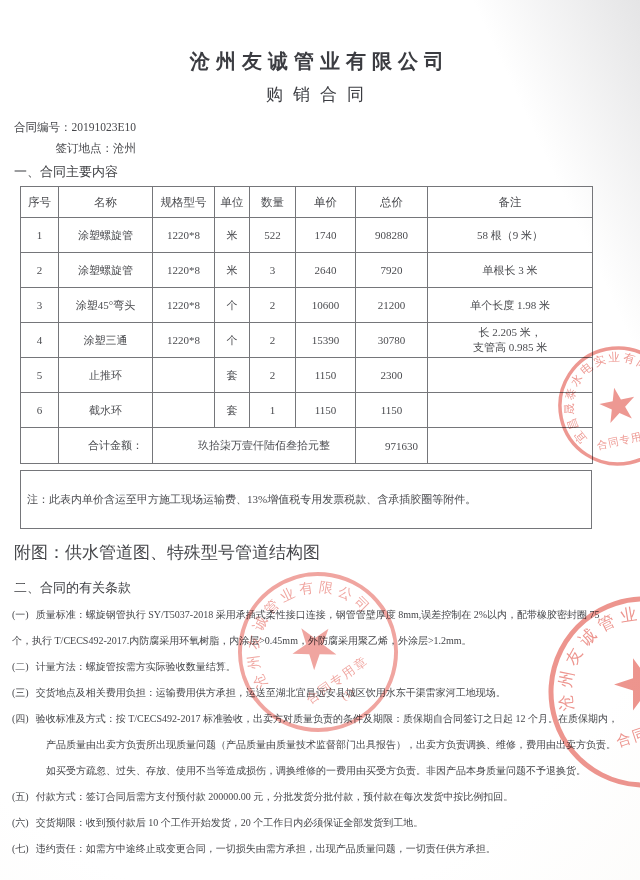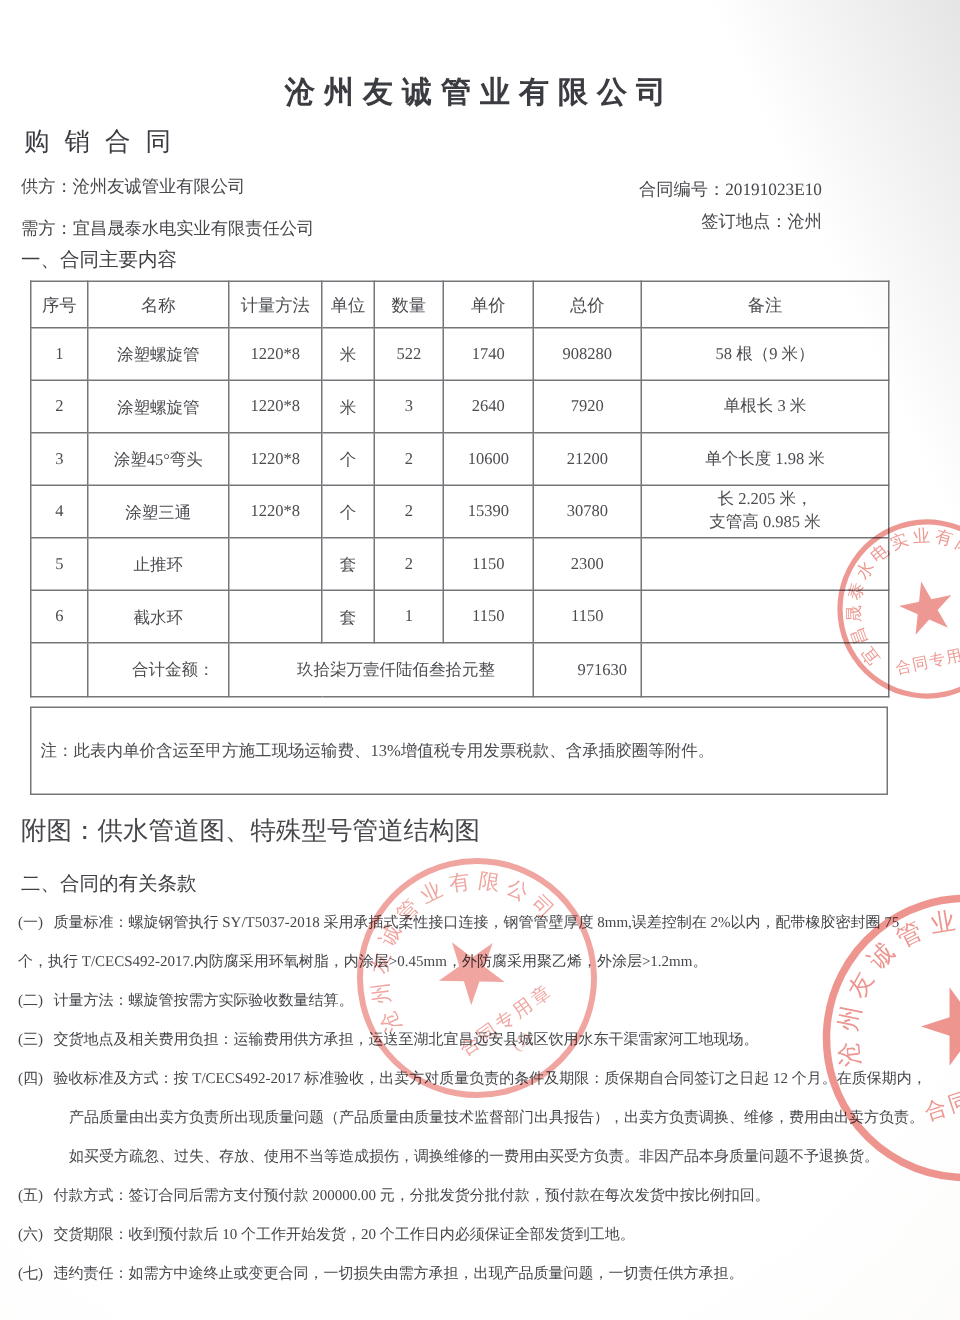--- a/index.html
+++ b/index.html
@@ -5,21 +5,21 @@
   html,body{margin:0;padding:0;background:#888;}
   .page{
     position:relative;width:640px;height:880px;overflow:hidden;margin:0 auto;
     background:
       linear-gradient(245deg, rgba(185,185,188,.38), rgba(255,255,255,0) 16%),
       radial-gradient(135% 125% at 42% 38%, #ffffff 52%, #fbfaf8 74%, #efeeeb 92%, #e3e2df 100%);
     font-family:"Liberation Serif","DejaVu Serif",serif;
     color:#46474b;
   }
   .doc-title{padding-top:48px;text-align:center;font-size:20px;letter-spacing:6px;font-weight:600;color:#3b3c41;}
-  .doc-subtitle{margin-top:8px;font-size:17px;letter-spacing:10px;font-weight:500;color:#3b3c41;margin-left:16px;}
+  .doc-subtitle{margin-top:8px;text-align:center;font-size:17px;letter-spacing:10px;font-weight:500;color:#3b3c41;}
   .info-row{margin:11px 92px 0 14px;display:flex;justify-content:space-between;font-size:11.5px;}
   .info-left .line2{margin-top:13px;}
   .info-right div{line-height:21px;text-align:right;}
   .sec-heading{margin:4px 0 0 14px;font-size:13px;color:#3f4044;}
   table.items{margin:5px 0 0 20px;width:572px;border-collapse:collapse;table-layout:fixed;}
   table.items th,table.items td{
     border:1px solid #75767a;text-align:center;vertical-align:middle;
     font-weight:normal;color:#4b4c50;padding:1px 2px;overflow:hidden;
   }
   table.items th{height:28px;font-size:11.5px;text-align:center;}
@@ -41,24 +41,20 @@
 </style>
 </head>
 <body>
 
 <div class="page">
 
   <div class="doc-title">沧州友诚管业有限公司</div>
   <div class="doc-subtitle">购销合同</div>
 
   <div class="info-row">
-    <div class="info-left">
-      <div class="line1"><span>供方：</span><span>沧州友诚管业有限公司</span></div>
-      <div class="line2"><span>需方：</span><span>宜昌晟泰水电实业有限责任公司</span></div>
-    </div>
     <div class="info-right">
       <div><span>合同编号：</span><span>20191023E10</span></div>
       <div><span>签订地点：</span><span>沧州</span></div>
     </div>
   </div>
 
   <div class="sec-heading">一、合同主要内容</div>
 
   <table class="items">
     <colgroup>
@@ -68,21 +64,21 @@
         <col style="width:35px">
       <col style="width:46px">
         <col style="width:60px">
         <col style="width:72px">
         <col style="width:165px">
     </colgroup>
     <thead>
       <tr>
         <th>序号</th>
         <th>名称</th>
-        <th>计量方法</th>
+        <th>规格型号</th>
         <th>单位</th>
         <th>数量</th>
         <th>单价</th>
         <th>总价</th>
         <th>备注</th>
       </tr>
     </thead>
     <tbody>
       <tr>
         <td>1</td>

